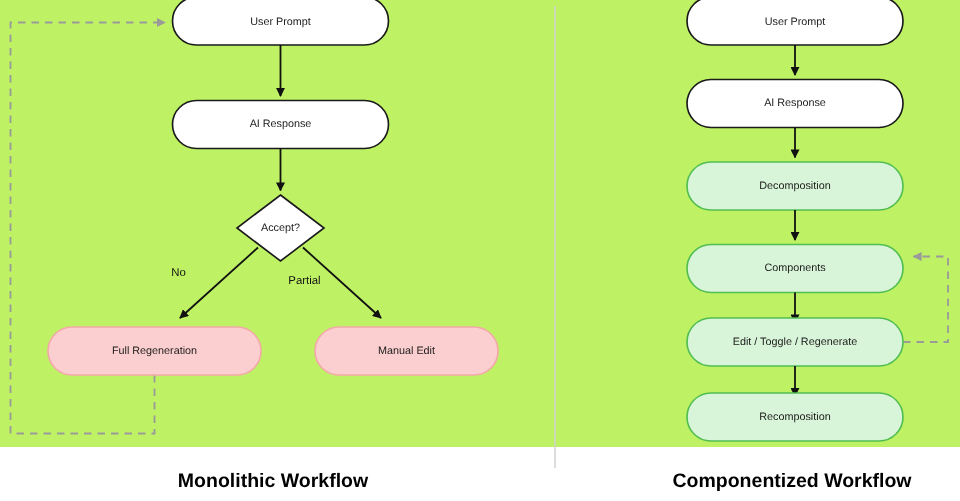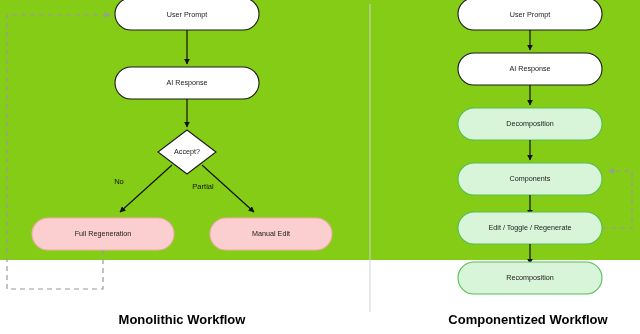--- a/index.html
+++ b/index.html
@@ -10,22 +10,22 @@
   body {
     width: 640px;
     height: 334px;
     font-family: "Liberation Sans", sans-serif;
     overflow: hidden;
     position: relative;
   }
   #stage {
     position: relative;
     width: 640px;
-    height: 260px;
-    background: #84cc16;
+    height: 298px;
+    background: #bef264;
   }
   svg.layer {
     position: absolute;
     left: 0;
     top: 0;
     width: 640px;
     height: 334px;
   }
   .node-label {
     font-family: "Liberation Sans", sans-serif;

